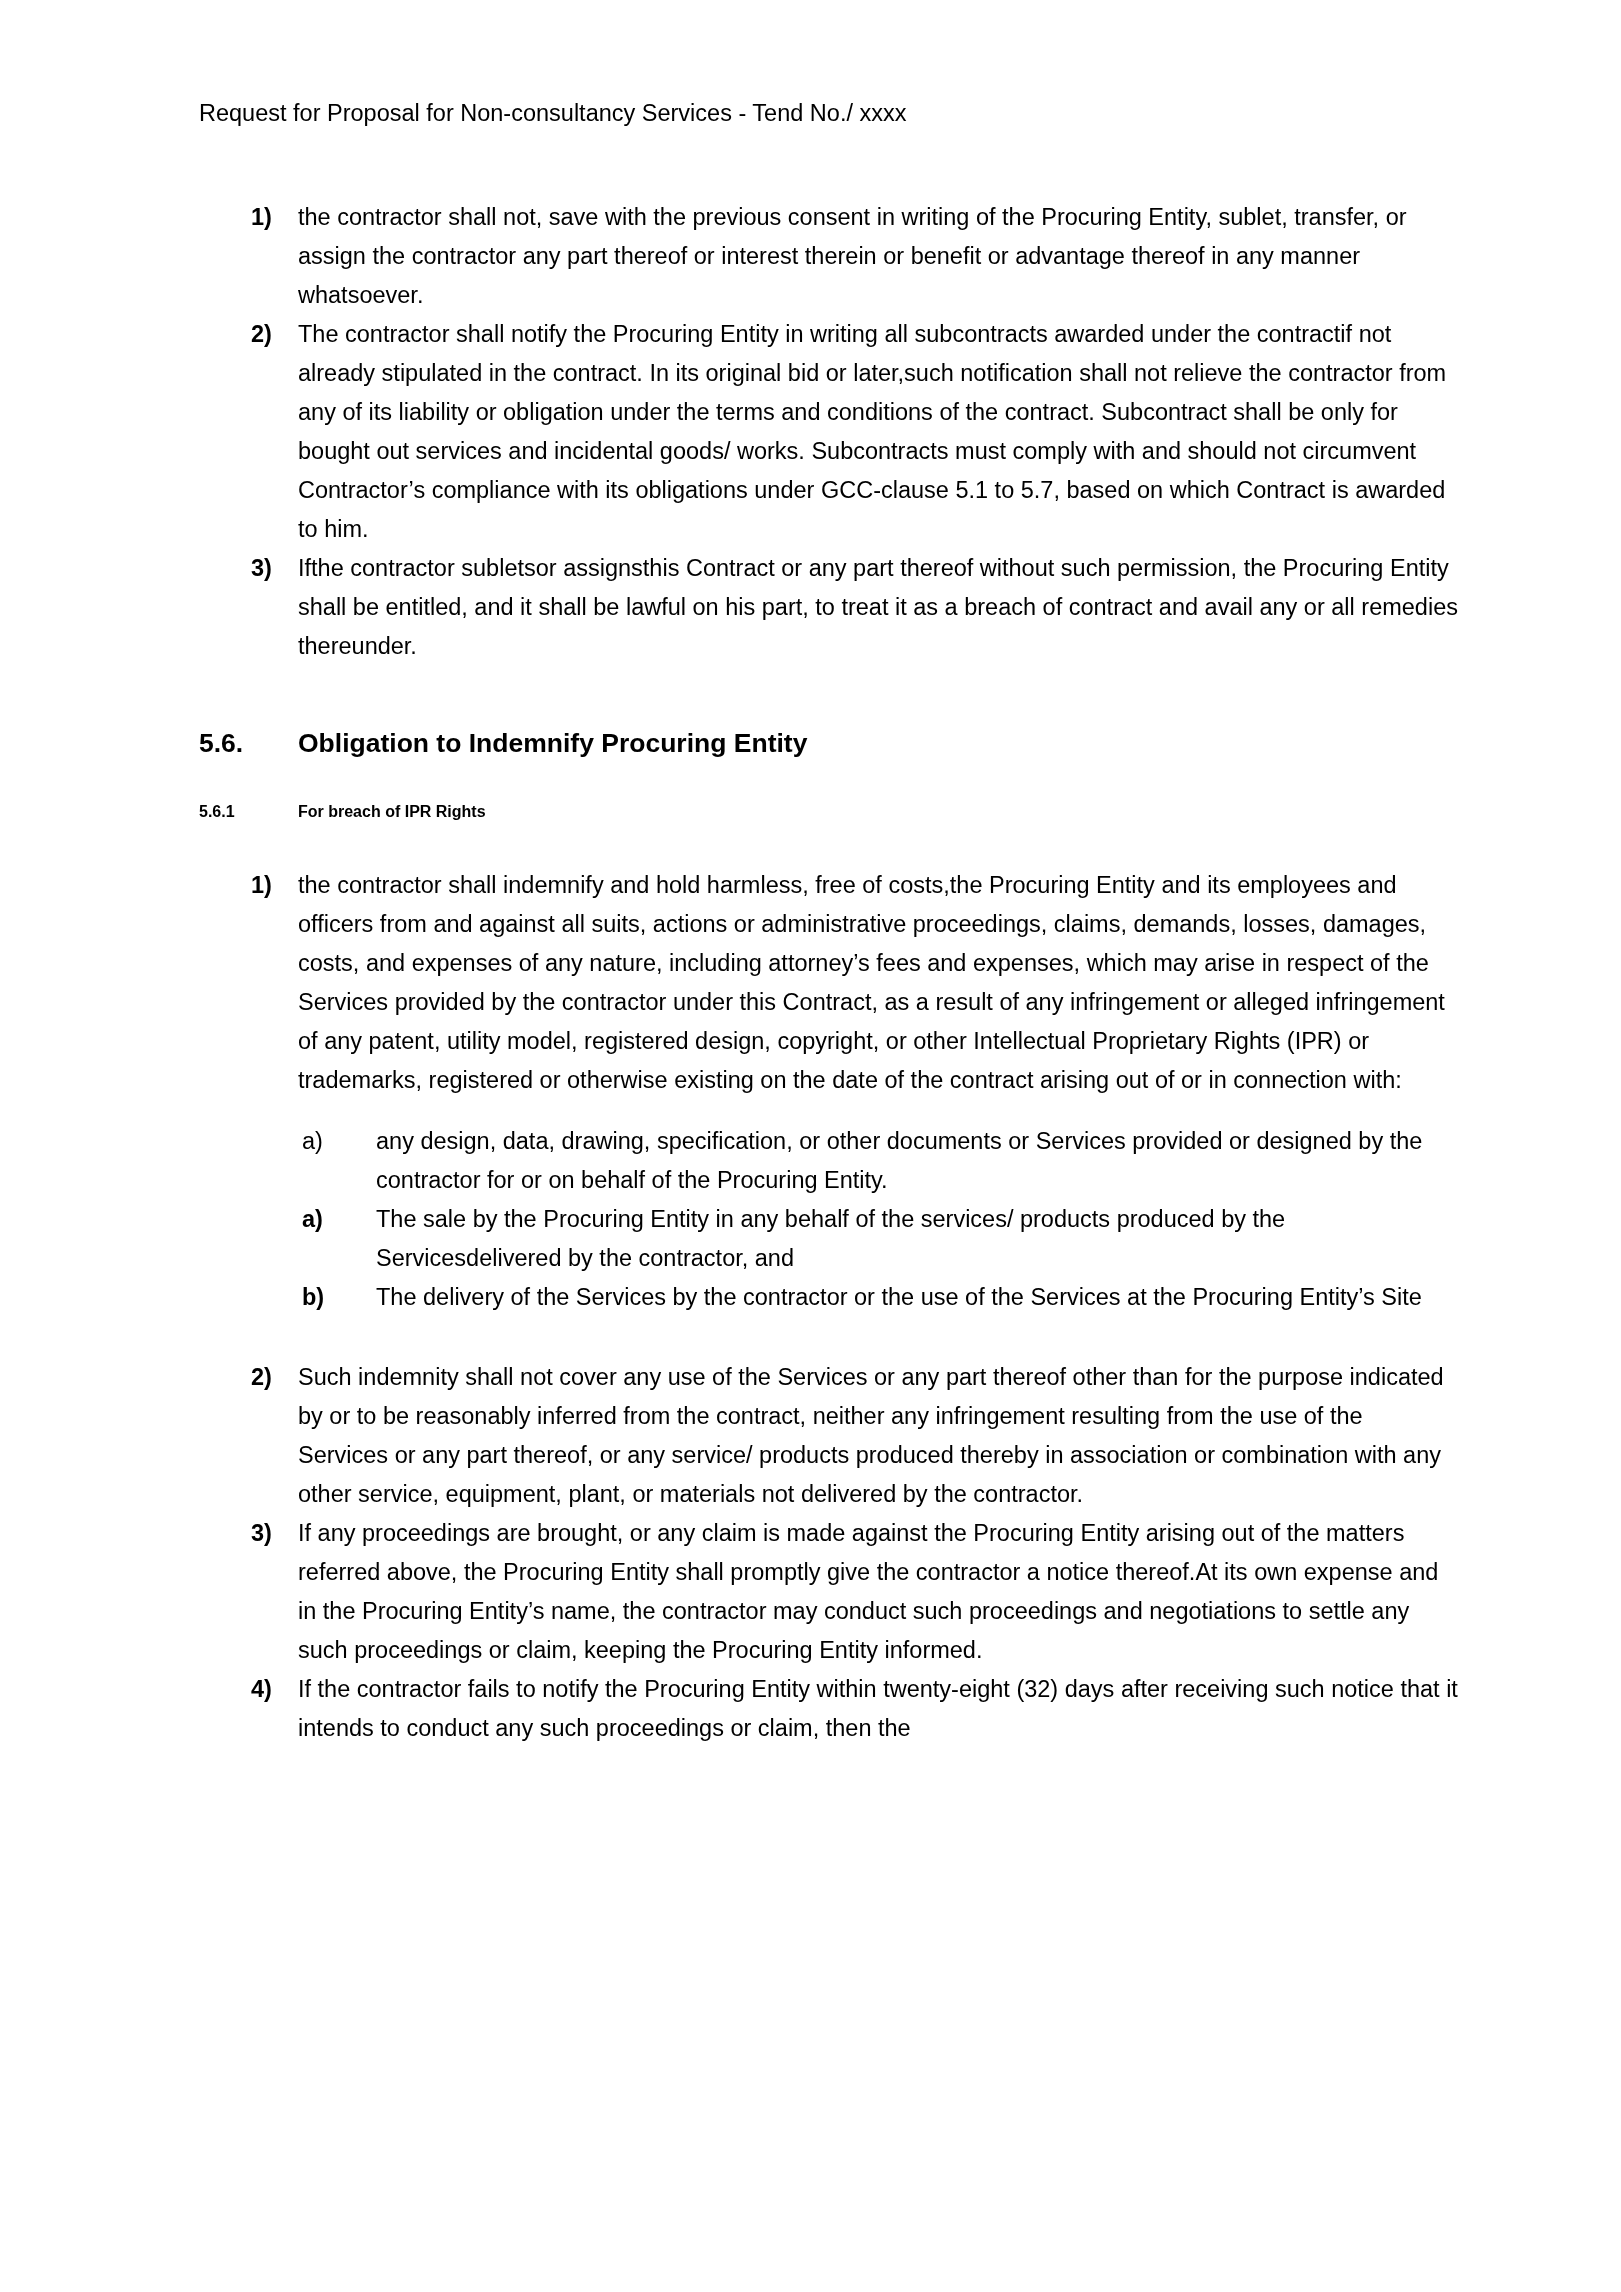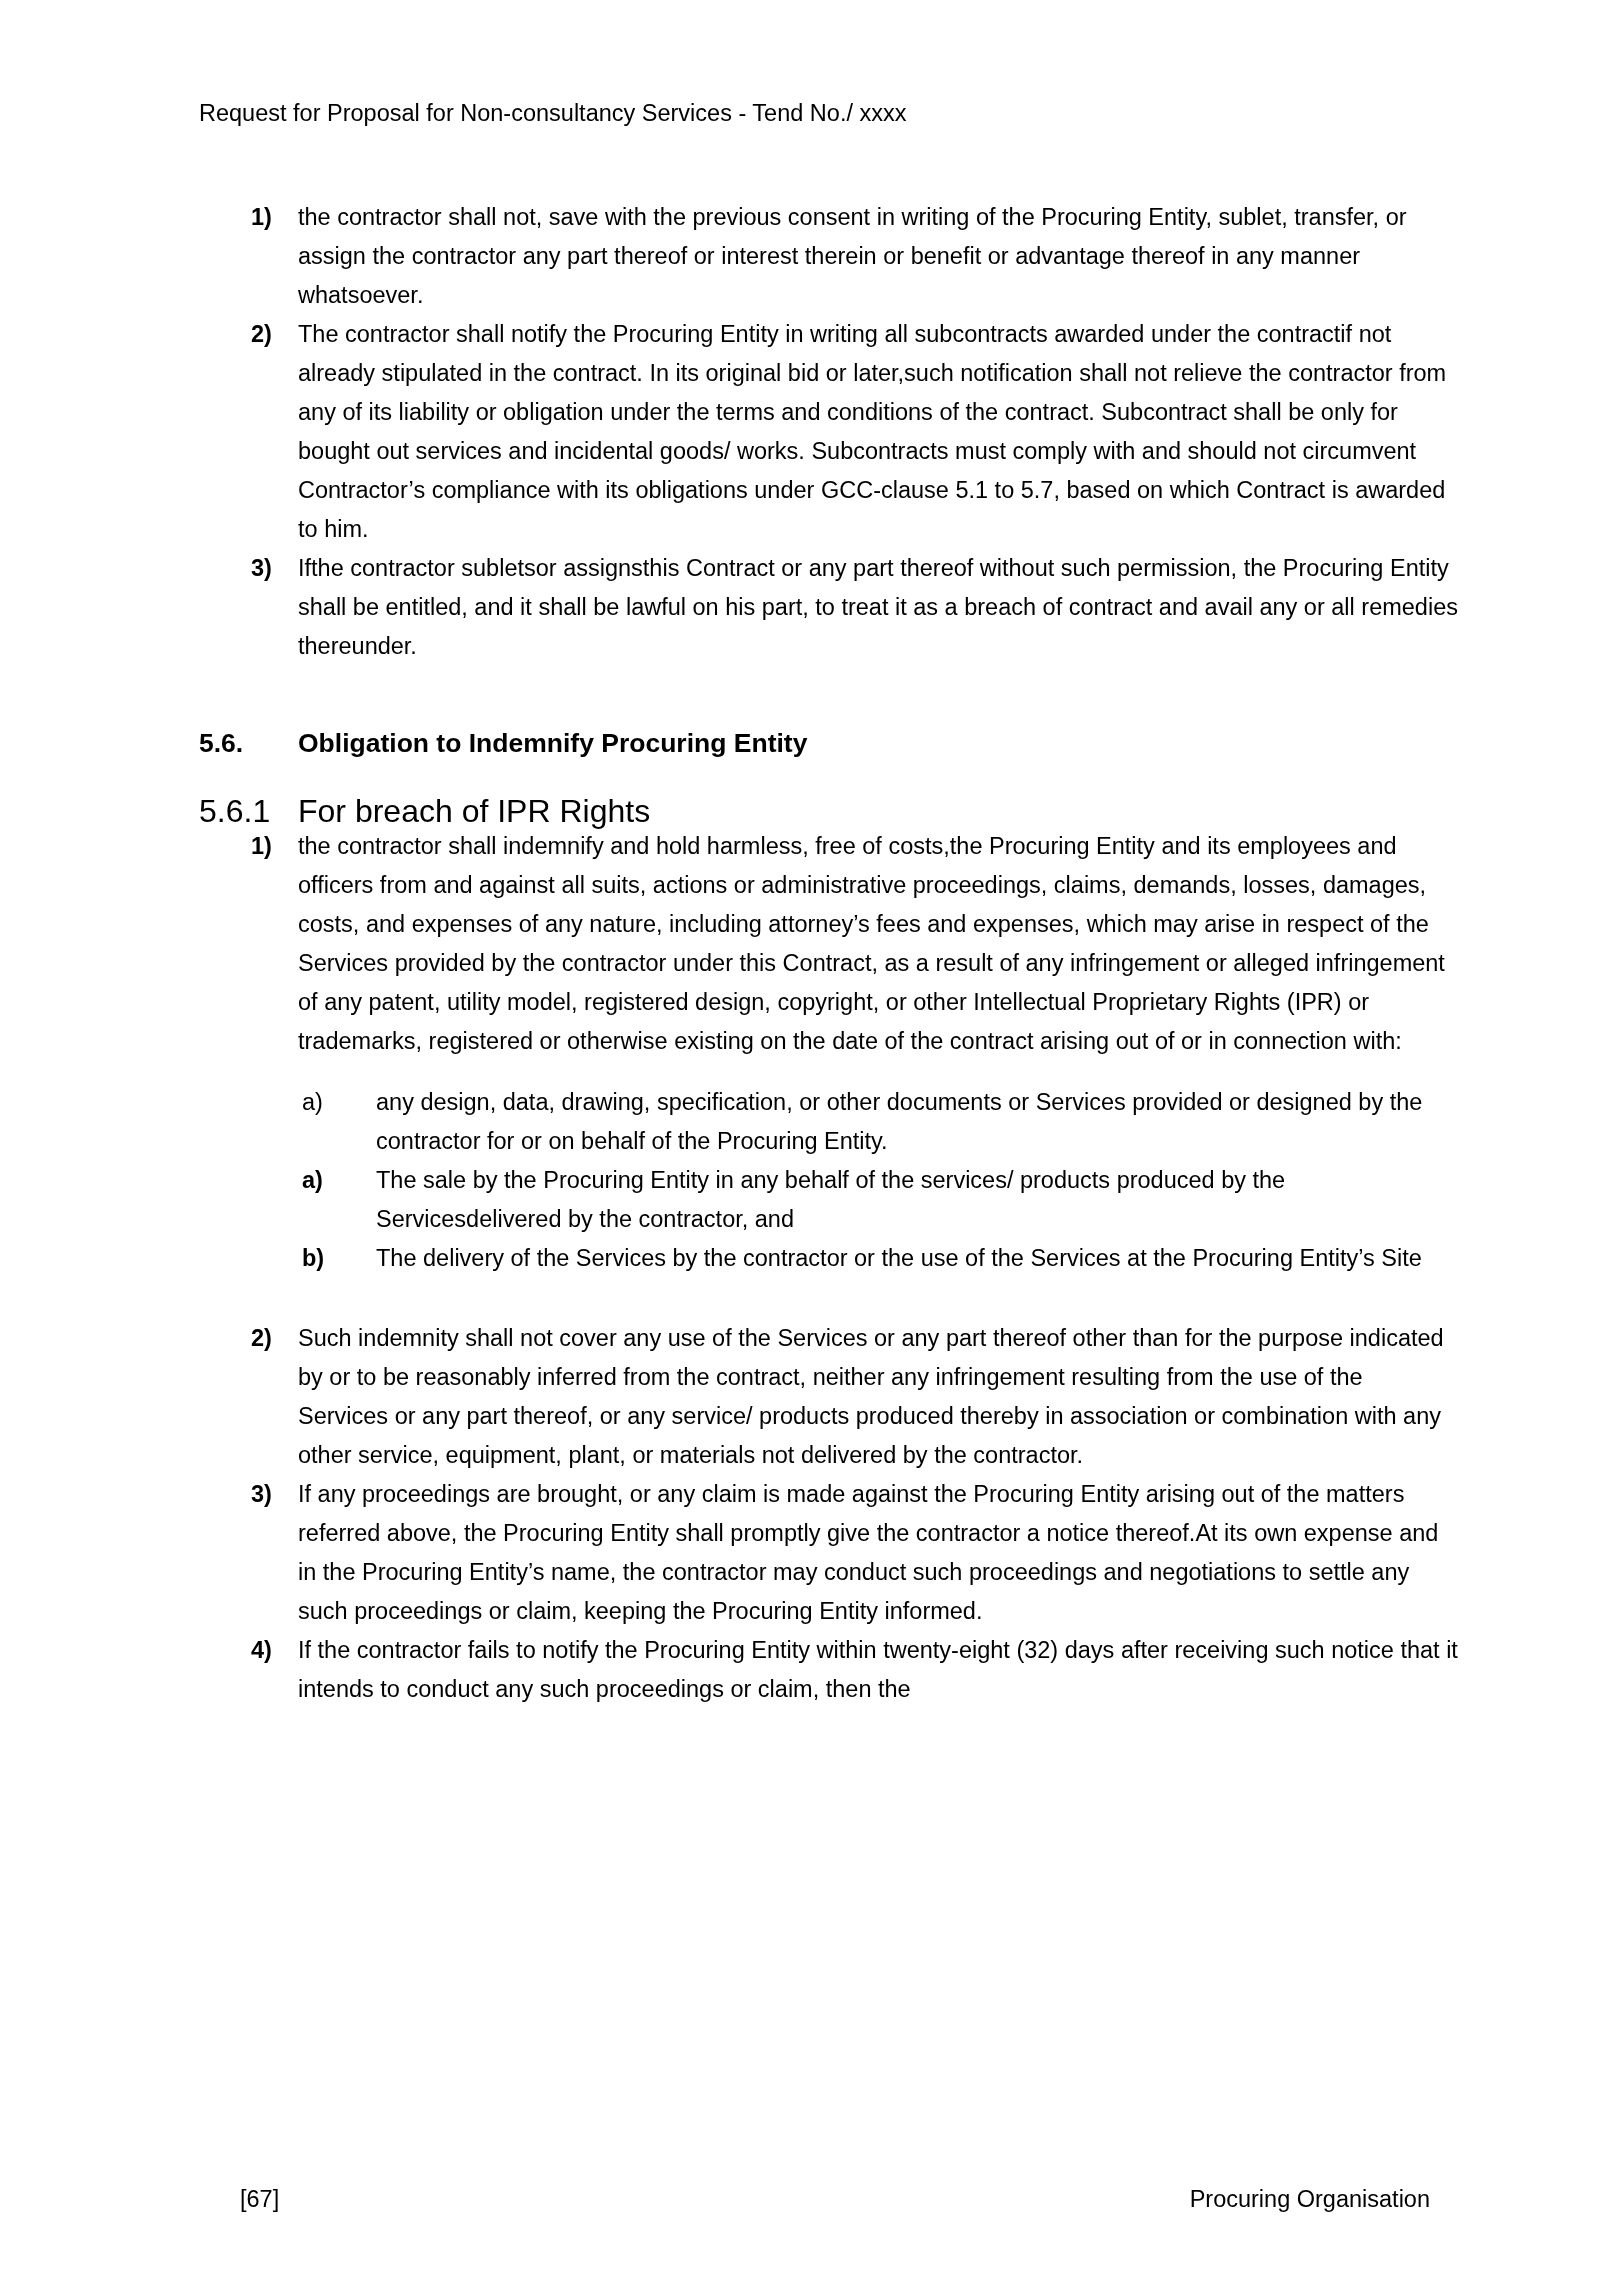--- a/index.html
+++ b/index.html
@@ -47,23 +47,24 @@
     grid-template-columns: 99px 1fr;
     font-size: 26.5px;
     line-height: 35px;
     font-weight: bold;
     margin-top: 60px;
     margin-bottom: 35px;
   }
   .heading-2 {
     display: grid;
     grid-template-columns: 99px 1fr;
-    font-size: 32px;
+    font-size: 16px;
     line-height: 31px;
-    font-weight: normal;
+    font-weight: bold;
+    margin-bottom: 39px;
   }
   .doc-footer {
     position: absolute;
     left: 240px;
     right: 191px;
     top: 2184px;
     display: flex;
     justify-content: space-between;
     align-items: baseline;
     font-size: 23.5px;
@@ -132,19 +133,15 @@
       <span class="num">3)</span>
       <span class="txt">If any proceedings are brought, or any claim is made against the Procuring Entity arising out of the matters referred above, the Procuring Entity shall promptly give the contractor a notice thereof.At its own expense and in the Procuring Entity’s name, the contractor may conduct such proceedings and negotiations to settle any such proceedings or claim, keeping the Procuring Entity informed.</span>
     </div>
     <div class="num-item">
       <span class="num">4)</span>
       <span class="txt">If the contractor fails to notify the Procuring Entity within twenty-eight (32) days after receiving such notice that it intends to conduct any such proceedings or claim, then the</span>
     </div>
 
   </div>
 
-  <div class="doc-footer">
-    <span>[67]</span>
-    <span>Procuring Organisation</span>
-  </div>
 
 </div>
 
 
 </body></html>

